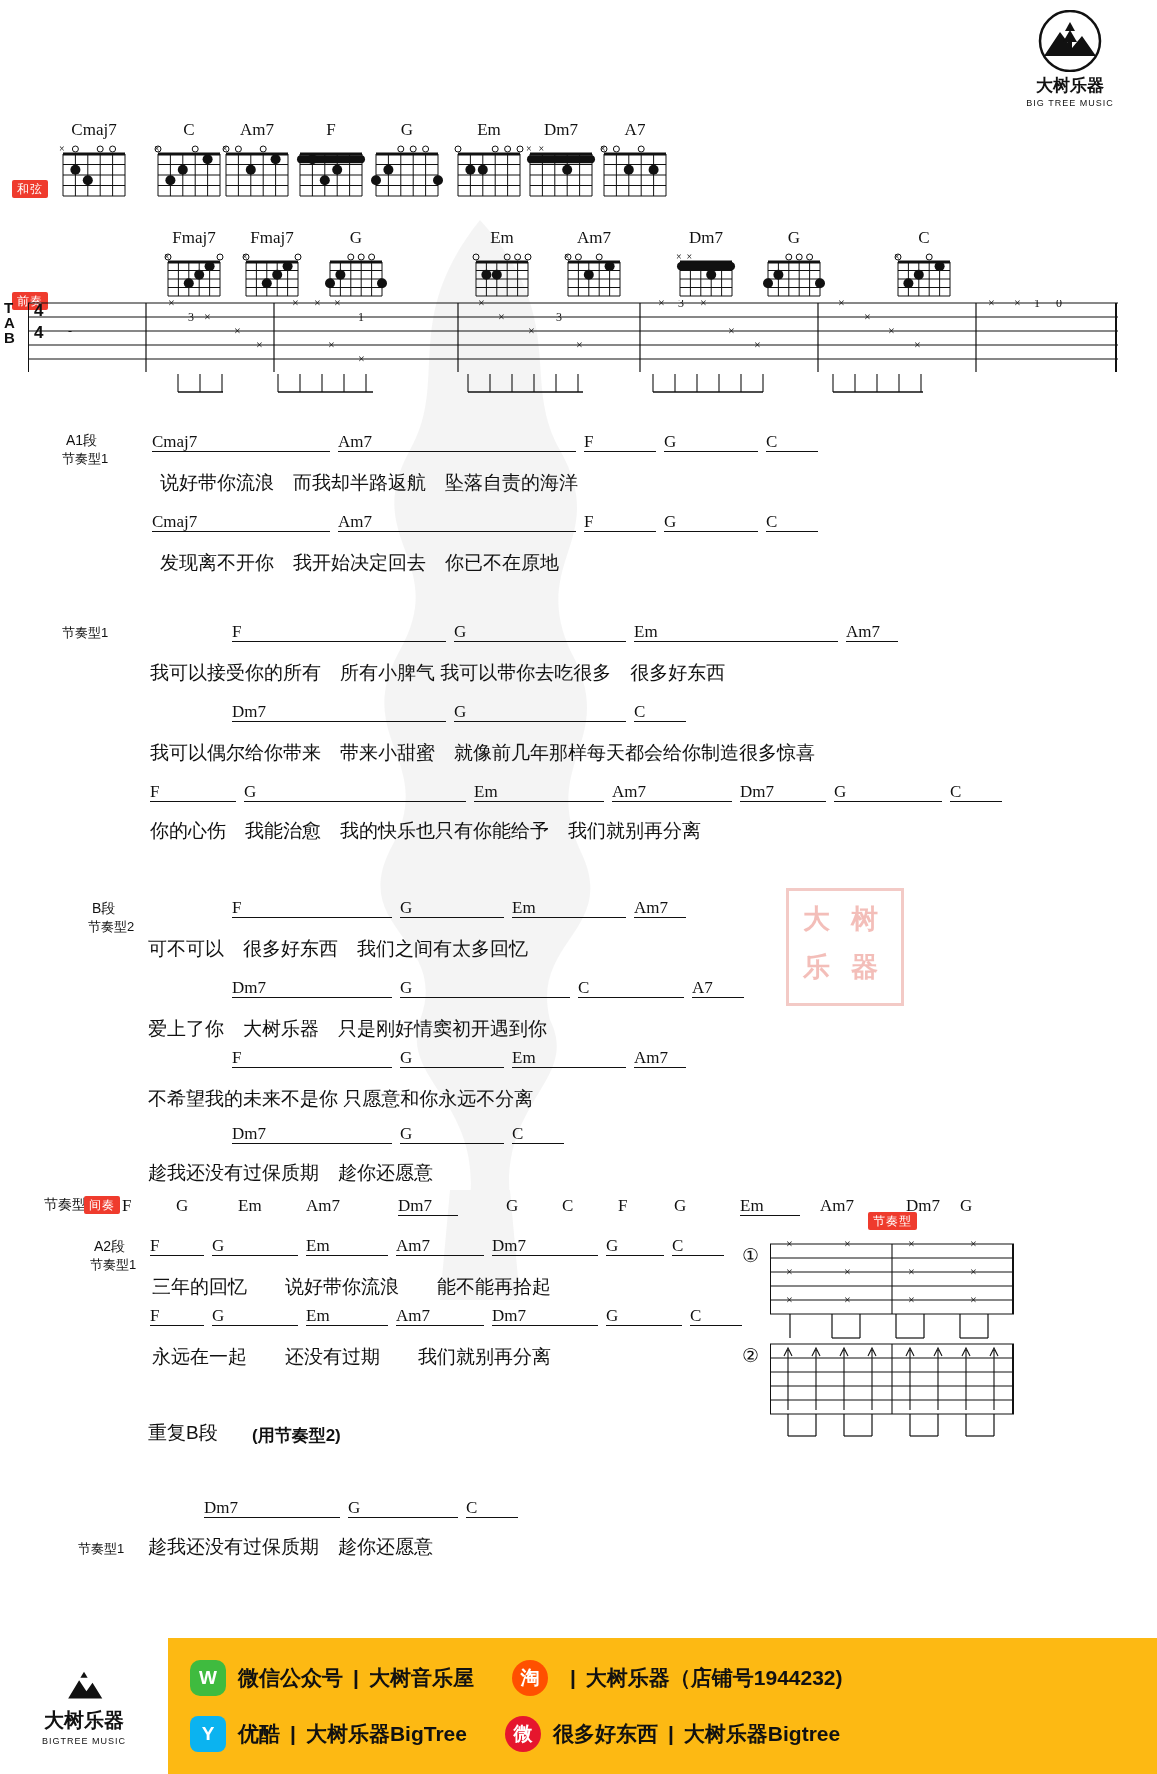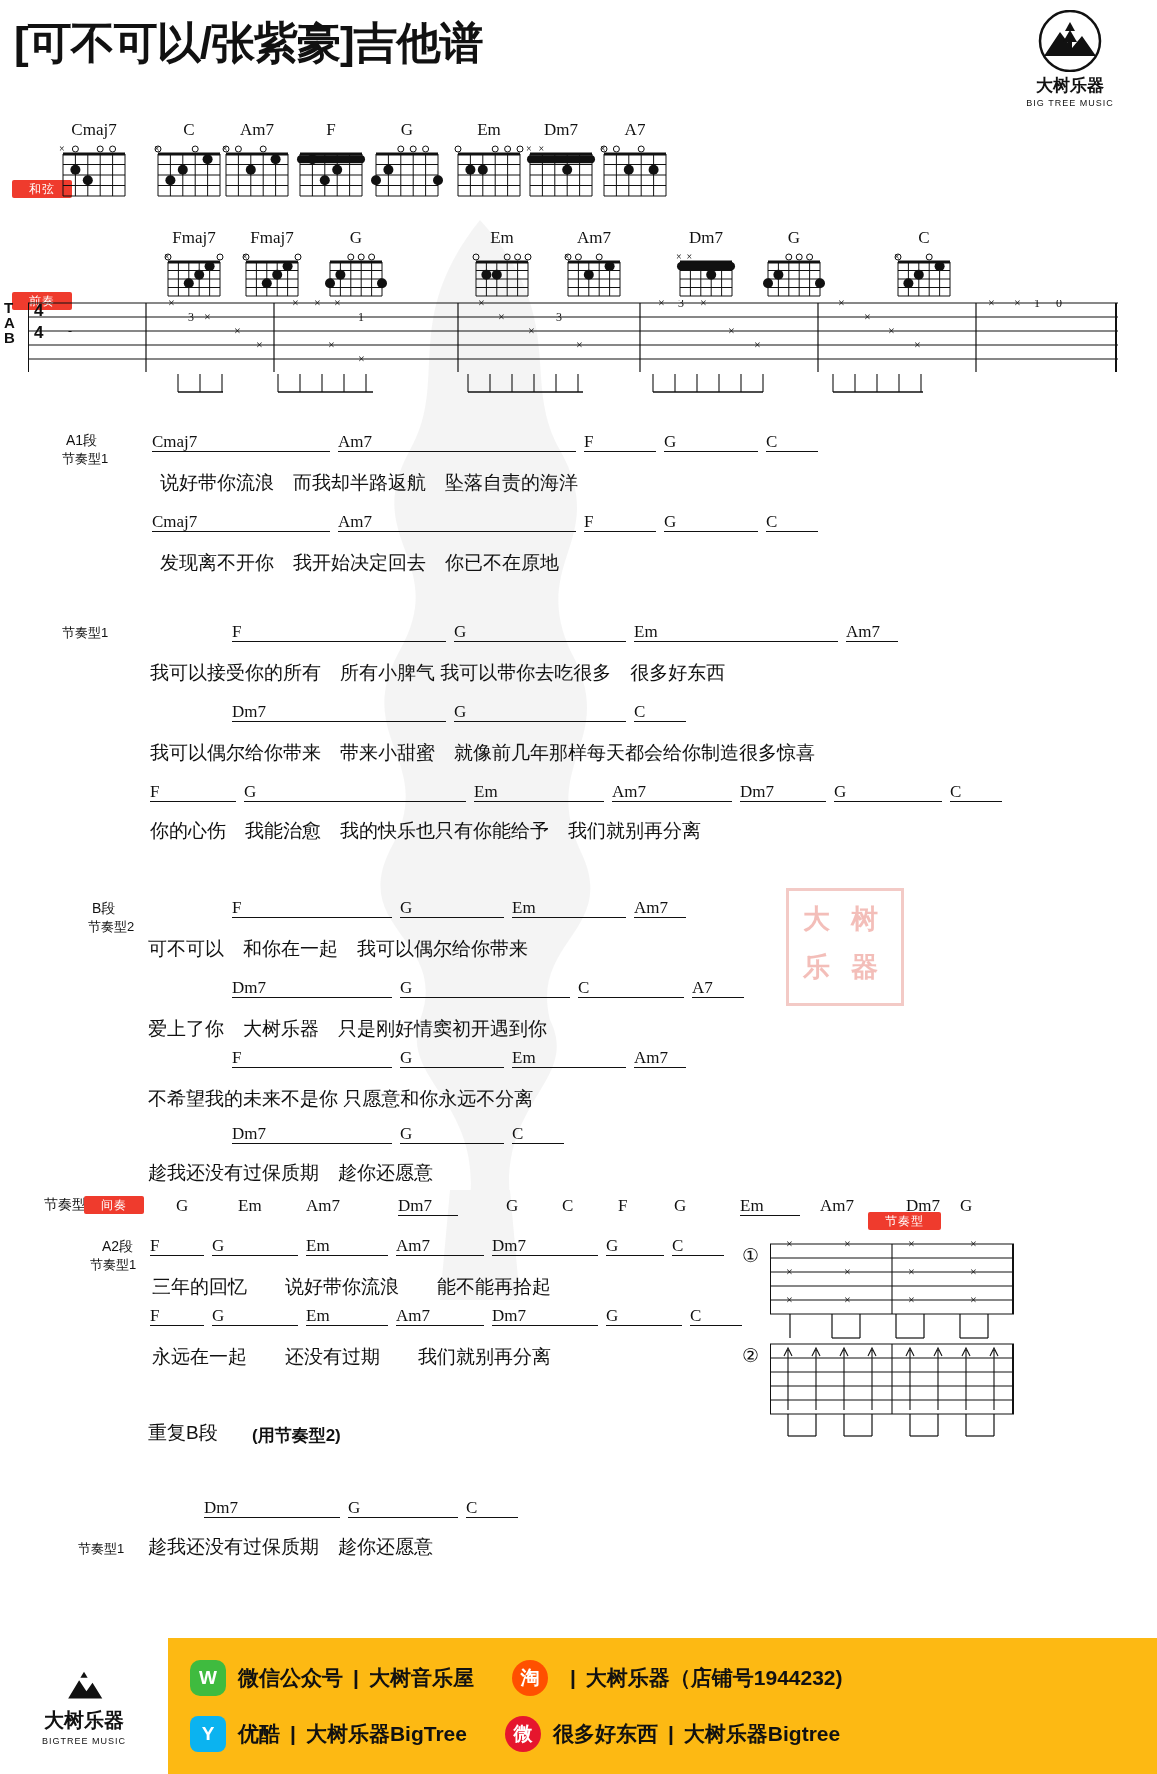--- a/index.html
+++ b/index.html
@@ -26,21 +26,21 @@
     position:absolute; right:28px; top:10px; width:118px; height:108px;
     text-align:center;
   }
   .logo-mark { width:92px; height:62px; margin:0 auto; position:relative; }
   .logo-name { font-size:17px; font-weight:bold; margin-top:2px; }
   .logo-sub { font-size:9px; letter-spacing:1px; margin-top:1px; }
 
   
   .tag {
     position:absolute; background:#ef3b2d; color:#fff;
-    font-size:12px; padding:3px 17px; border-radius:2px; line-height:1;
+    font-size:12px; padding:3px 5px; border-radius:2px; line-height:1;
     letter-spacing:1px;
   }
 
   
   .chordbox { position:absolute; }
   .chordbox .cname {
     text-align:center; font-size:17px; margin-bottom:2px;
     font-family:"Liberation Serif", serif; white-space:nowrap;
   }
   .grid { position:relative; }
@@ -103,21 +103,20 @@
 </head>
 <body>
 
 <div class="sheet">
 
   <svg class="wm-tree" viewBox="0 0 640 1100" preserveAspectRatio="none">
     <path d="M330 20 C 250 120 300 180 260 250 C 210 340 300 360 250 450 C 200 540 290 560 240 650 C 200 730 300 740 270 820 C 250 880 330 900 320 1000 L 360 1000 C 350 900 430 880 400 820 C 380 740 470 730 430 650 C 390 560 470 540 420 450 C 380 360 460 340 410 250 C 370 180 420 120 330 20 Z" fill="#9a9a9a"></path>
     <path d="M300 990 l60 0 l10 110 l-80 0 z" fill="#9a9a9a"></path>
   </svg>
 
-  <div class="title">[可不可以/张紫豪]吉他谱</div>
 
   <div class="logo-box">
     <div class="logo-mark">
       <svg viewBox="0 0 92 62" width="92" height="62">
         <circle cx="46" cy="31" r="30" fill="none" stroke="#111" stroke-width="2.5"></circle>
         <path d="M20 46 L36 22 L48 38 L58 26 L72 46 Z" fill="#111"></path>
         <path d="M46 12 l5 9 l-10 0 z" fill="#111"></path>
         <path d="M46 20 l7 12 l-14 0 z" fill="#111"></path>
         <rect x="44" y="30" width="4" height="8" fill="#111"></rect>
       </svg>
@@ -678,21 +677,21 @@
       <div class="seg-label" style="left: 92px; top: 900px;">B段</div>
       <div class="seg-label" style="left: 88px; top: 918px; font-size: 13px;">节奏型2</div>
       <div class="chordspan" style="left: 232px; top: 898px;">F</div>
       <div class="uline" style="left: 232px; top: 917px; width: 160px;"></div>
       <div class="chordspan" style="left: 400px; top: 898px;">G</div>
       <div class="uline" style="left: 400px; top: 917px; width: 104px;"></div>
       <div class="chordspan" style="left: 512px; top: 898px;">Em</div>
       <div class="uline" style="left: 512px; top: 917px; width: 114px;"></div>
       <div class="chordspan" style="left: 634px; top: 898px;">Am7</div>
       <div class="uline" style="left: 634px; top: 917px; width: 52px;"></div>
-      <div class="lyricline" style="left: 148px; top: 936px;">可不可以　和你在一起　我可以偶尔给你带来</div>
+      <div class="lyricline" style="left: 148px; top: 936px;">可不可以　很多好东西　我们之间有太多回忆</div>
       <div class="chordspan" style="left: 232px; top: 978px;">Dm7</div>
       <div class="uline" style="left: 232px; top: 997px; width: 160px;"></div>
       <div class="chordspan" style="left: 400px; top: 978px;">G</div>
       <div class="uline" style="left: 400px; top: 997px; width: 170px;"></div>
       <div class="chordspan" style="left: 578px; top: 978px;">C</div>
       <div class="uline" style="left: 578px; top: 997px; width: 106px;"></div>
       <div class="chordspan" style="left: 692px; top: 978px;">A7</div>
       <div class="uline" style="left: 692px; top: 997px; width: 52px;"></div>
       <div class="lyricline" style="left: 148px; top: 1016px;">爱上了你　大树乐器　只是刚好情窦初开遇到你</div>
       <div class="chordspan" style="left: 232px; top: 1048px;">F</div>
@@ -720,21 +719,21 @@
       <div class="chordspan" style="left: 506px; top: 1196px;">G</div>
       <div class="chordspan" style="left: 562px; top: 1196px;">C</div>
       <div class="chordspan" style="left: 618px; top: 1196px;">F</div>
       <div class="chordspan" style="left: 674px; top: 1196px;">G</div>
       <div class="chordspan" style="left: 740px; top: 1196px;">Em</div>
       <div class="chordspan" style="left: 820px; top: 1196px;">Am7</div>
       <div class="chordspan" style="left: 906px; top: 1196px;">Dm7</div>
       <div class="chordspan" style="left: 960px; top: 1196px;">G</div>
       <div class="uline" style="left: 398px; top: 1215px; width: 60px;"></div>
       <div class="uline" style="left: 740px; top: 1215px; width: 60px;"></div>
-      <div class="seg-label" style="left: 94px; top: 1238px; margin-left: 8px;">A2段</div>
+      <div class="seg-label" style="left: 94px; top: 1238px;">A2段</div>
       <div class="seg-label" style="left: 90px; top: 1256px; font-size: 13px;">节奏型1</div>
       <div class="chordspan" style="left: 150px; top: 1236px;">F</div>
       <div class="uline" style="left: 150px; top: 1255px; width: 54px;"></div>
       <div class="chordspan" style="left: 212px; top: 1236px;">G</div>
       <div class="uline" style="left: 212px; top: 1255px; width: 86px;"></div>
       <div class="chordspan" style="left: 306px; top: 1236px;">Em</div>
       <div class="uline" style="left: 306px; top: 1255px; width: 82px;"></div>
       <div class="chordspan" style="left: 396px; top: 1236px;">Am7</div>
       <div class="uline" style="left: 396px; top: 1255px; width: 88px;"></div>
       <div class="chordspan" style="left: 492px; top: 1236px;">Dm7</div>

